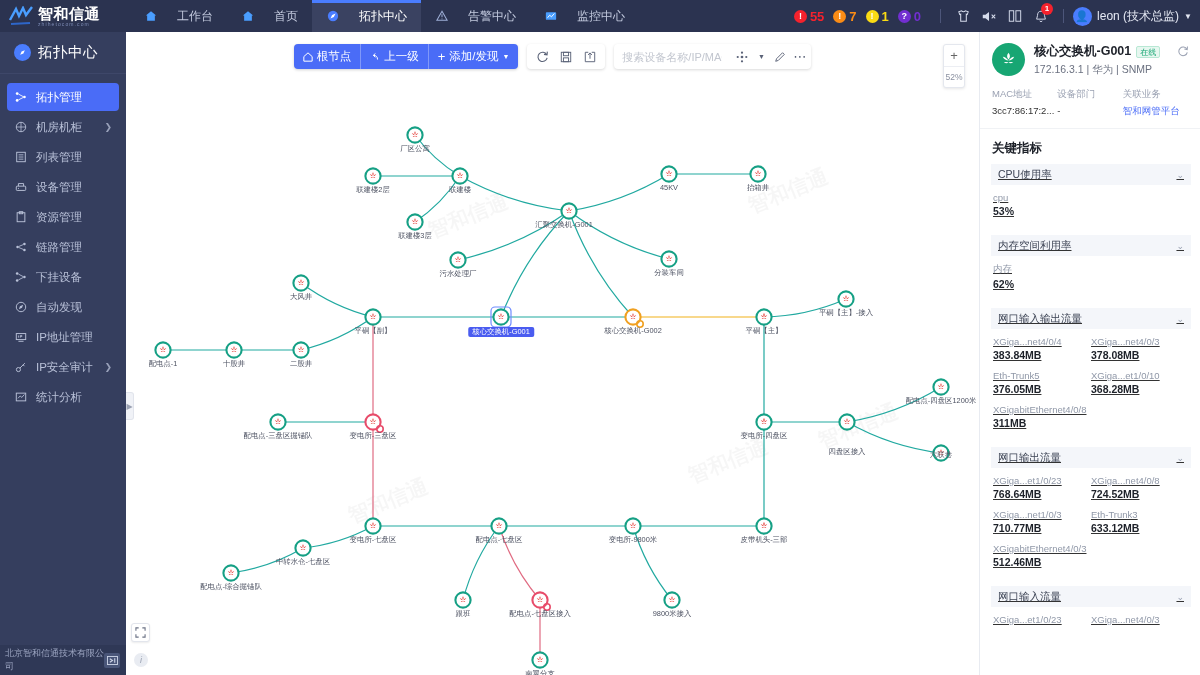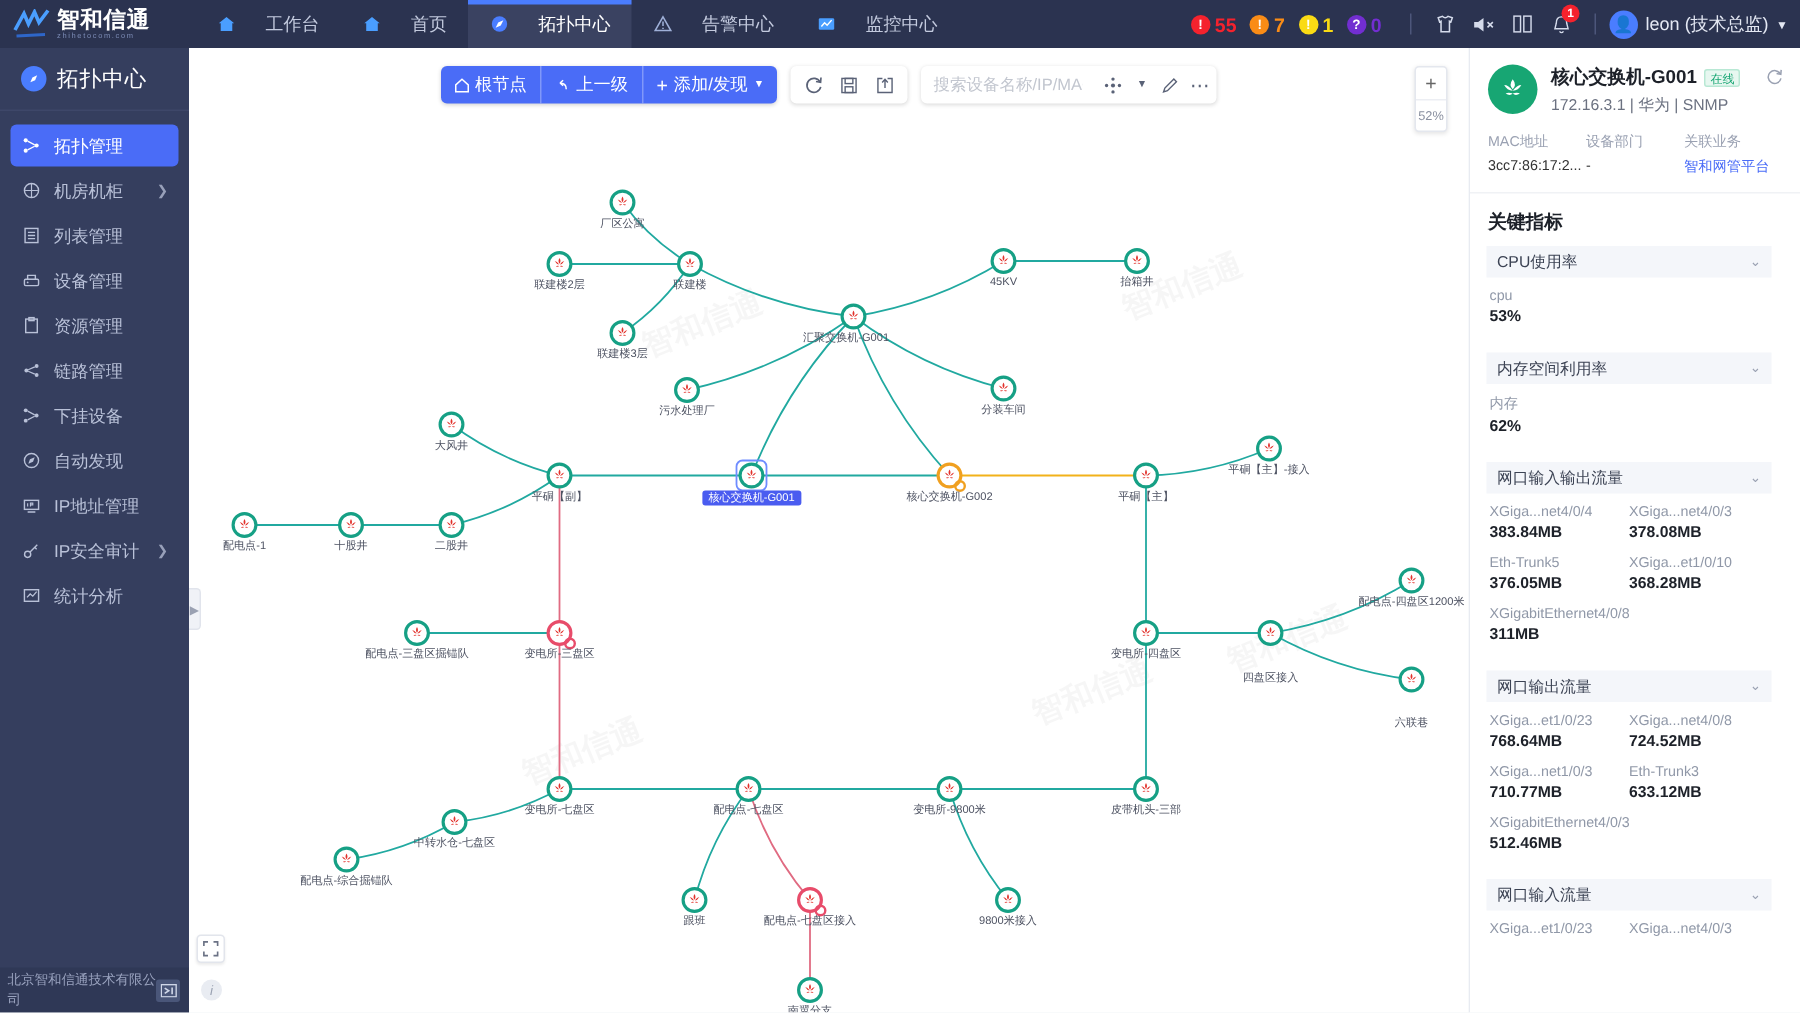--- a/index.html
+++ b/index.html
@@ -149,21 +149,21 @@
   .dev-sub { font-size: 10.5px; color: #6b7180; margin-top: 3px; }
   .refresh-dev { position: absolute; right: 11px; top: 13px; color: #9aa1b2; cursor: pointer; }
 
   .meta-grid { display: flex; padding: 2px 12px 10px 12px; gap: 0; border-bottom: 1px solid #f0f2f5; }
   .meta-col { flex: 1; min-width: 0; }
   .meta-k { font-size: 9.5px; color: #9aa1b2; margin-bottom: 4px; }
   .meta-v { font-size: 9.5px; color: #333; overflow: hidden; text-overflow: ellipsis; white-space: nowrap; }
   .meta-v.link { color: #4a6cf7; cursor: pointer; }
 
   .sec-title { font-size: 12.5px; font-weight: bold; color: #1d2129; padding: 11px 12px 7px 12px; }
-  .panel-scroll { flex: 1; overflow: hidden; padding: 0 19px 0 11px; }
+  .panel-scroll { flex: 1; overflow: hidden; padding: 0 9px 0 11px; text-decoration: underline; }
   .acc { margin-bottom: 8px; }
   .acc-head { background: #f4f6fa; height: 21px; display: flex; align-items: center;
               justify-content: space-between; padding: 0 7px; font-size: 10.5px; color: #3c4354;
               cursor: pointer; }
   .acc-body { padding: 7px 2px 1px 2px; }
   .kv-rows { display: flex; flex-wrap: wrap; }
   .kv { width: 50%; margin-bottom: 9px; }
   .kv.full { width: 100%; }
   .kv-k { font-size: 9.5px; color: #9098a8; margin-bottom: 2px; white-space: nowrap; }
   .kv-v { font-size: 10.5px; font-weight: bold; color: #1d2129; }
@@ -622,21 +622,21 @@
             <div class="node-label" style="left: 638px; top: 295px;">平硐【主】</div>
             <div class="node-label" style="left: 720px; top: 277px;">平硐【主】-接入</div>
             <div class="node-label" style="left: 37px; top: 328px;">配电点-1</div>
             <div class="node-label" style="left: 108px; top: 328px;">十股井</div>
             <div class="node-label" style="left: 175px; top: 328px;">二股井</div>
             <div class="node-label" style="left: 152px; top: 400px;">配电点-三盘区掘锚队</div>
             <div class="node-label" style="left: 247px; top: 400px;">变电所-三盘区</div>
             <div class="node-label" style="left: 638px; top: 400px;">变电所-四盘区</div>
             <div class="node-label" style="left: 721px; top: 416px;">四盘区接入</div>
             <div class="node-label" style="left: 815px; top: 365px;">配电点-四盘区1200米</div>
-            <div class="node-label" style="left: 815px; top: 446px;">六联巷</div>
+            <div class="node-label" style="left: 815px; top: 419px;">六联巷</div>
             <div class="node-label" style="left: 105px; top: 551px;">配电点-综合掘锚队</div>
             <div class="node-label" style="left: 177px; top: 526px;">中转水仓-七盘区</div>
             <div class="node-label" style="left: 247px; top: 504px;">变电所-七盘区</div>
             <div class="node-label" style="left: 373px; top: 504px;">配电点-七盘区</div>
             <div class="node-label" style="left: 507px; top: 504px;">变电所-9800米</div>
             <div class="node-label" style="left: 638px; top: 504px;">皮带机头-三部</div>
             <div class="node-label" style="left: 337px; top: 578px;">跟班</div>
             <div class="node-label" style="left: 414px; top: 578px;">配电点-七盘区接入</div>
             <div class="node-label" style="left: 546px; top: 578px;">9800米接入</div>
             <div class="node-label" style="left: 414px; top: 638px;">南翼分支</div>

